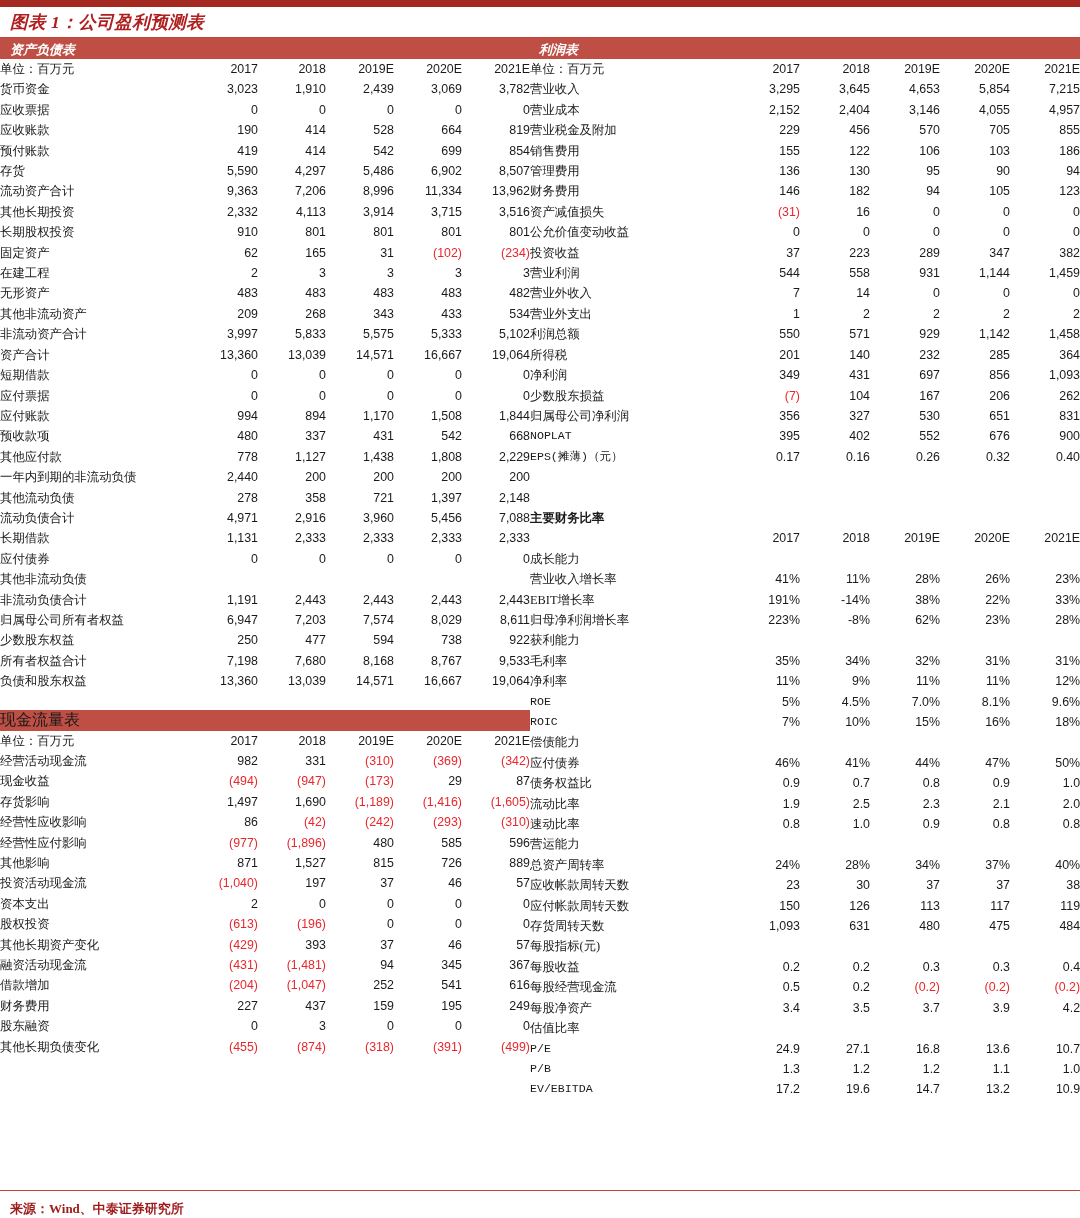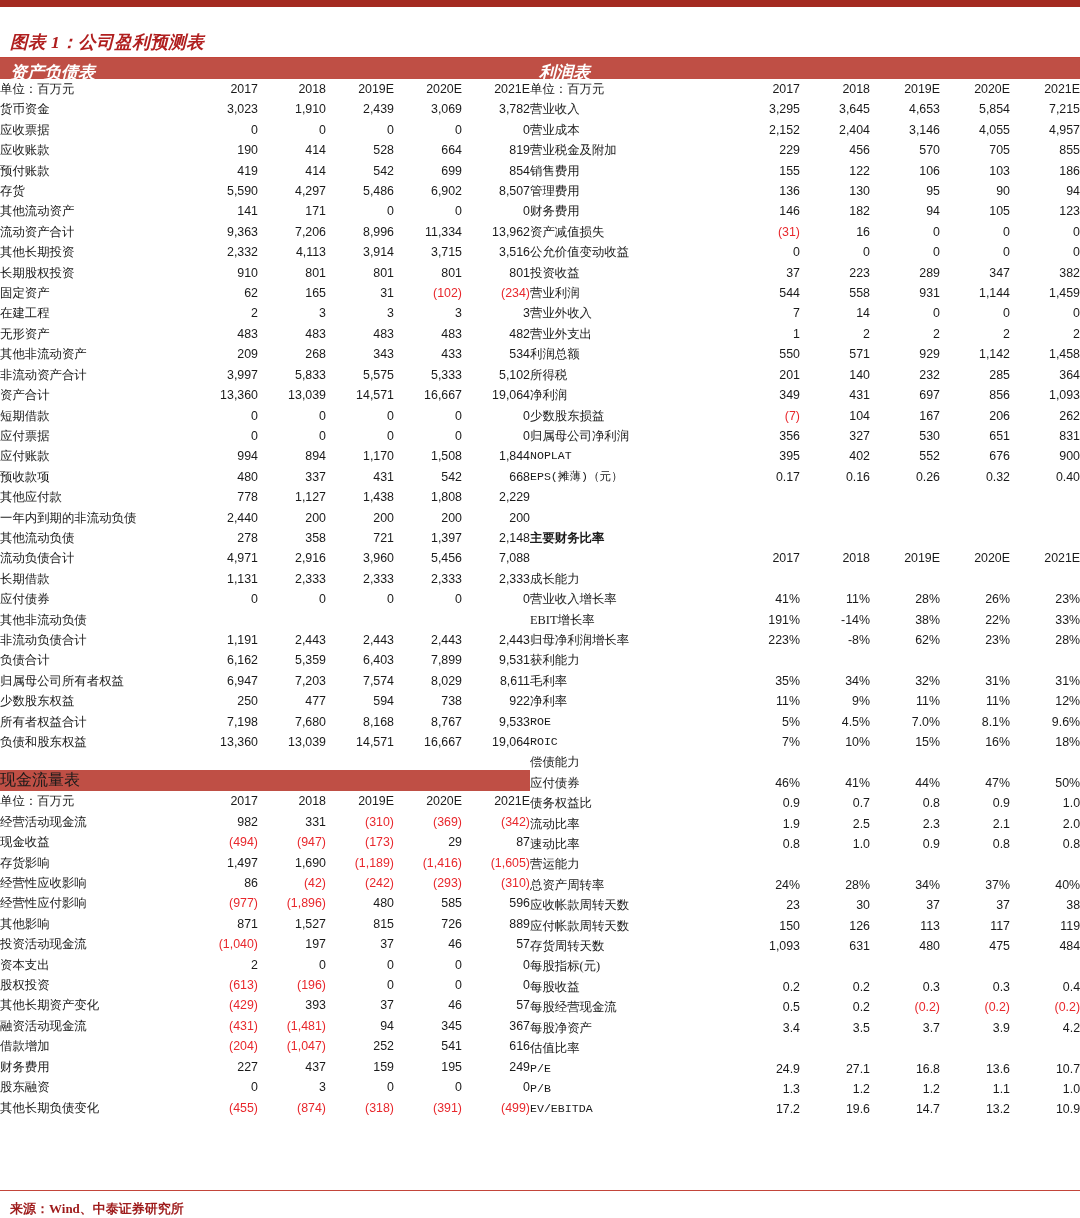--- a/index.html
+++ b/index.html
@@ -12,40 +12,39 @@
   }
   .page { position: relative; width: 1080px; height: 1218px; }
 
   
   .topbar { height: 7px; background: #a42a21; width: 100%; }
   .title-wrap {
     height: 31px;
     border-bottom: 1.5px solid #c3453a;
     display: flex; align-items: center;
     padding-left: 10px;
-    margin-top: 20px;
   }
   .title-text {
     font-family: "Liberation Serif", "DejaVu Serif", serif;
     font-weight: bold; font-style: italic;
     font-size: 17.5px; color: #b01f1f;
     letter-spacing: 0.5px;
   }
 
   
   .band {
     background: #bf4f45;
     height: 21px;
     position: relative;
   }
   .band .band-label {
     position: absolute; top: 3px;
     font-family: "Liberation Serif","DejaVu Serif",serif;
     font-weight: bold; font-style: italic;
-    font-size: 17px; color: #ffffff;
+    font-size: 13px; color: #ffffff;
   }
   .band-half { background: #bf4f45; height: 21px; width: 530px; position: relative; }
 
   
   .cols { display: flex; width: 1080px; }
   .col-left  { width: 530px; }
   .col-right { width: 550px; }
 
   table.fin { width: 100%; border-collapse: collapse; table-layout: fixed; }
   table.fin td { height: 20.4px; line-height: 20.4px; font-size: 12.4px; padding: 0; vertical-align: middle; }
@@ -158,28 +157,20 @@
             </tr>
             <tr>
               <td class="lbl pad-left">存货</td>
               <td class="num pad-right">5,590</td>
               <td class="num pad-right">4,297</td>
               <td class="num pad-right">5,486</td>
               <td class="num pad-right">6,902</td>
               <td class="num pad-right">8,507</td>
             </tr>
             <tr>
-              <td class="lbl pad-left">其他流动资产</td>
-              <td class="num pad-right">141</td>
-              <td class="num pad-right">171</td>
-              <td class="num pad-right">0</td>
-              <td class="num pad-right">0</td>
-              <td class="num pad-right">0</td>
-            </tr>
-            <tr>
               <td class="lbl pad-left">流动资产合计</td>
               <td class="num pad-right">9,363</td>
               <td class="num pad-right">7,206</td>
               <td class="num pad-right">8,996</td>
               <td class="num pad-right">11,334</td>
               <td class="num pad-right">13,962</td>
             </tr>
             <tr>
               <td class="lbl pad-left">其他长期投资</td>
               <td class="num pad-right">2,332</td>
@@ -332,28 +323,20 @@
               <td class="num pad-right"></td>
               <td class="num pad-right"></td>
             </tr>
             <tr>
               <td class="lbl pad-left">非流动负债合计</td>
               <td class="num pad-right">1,191</td>
               <td class="num pad-right">2,443</td>
               <td class="num pad-right">2,443</td>
               <td class="num pad-right">2,443</td>
               <td class="num pad-right">2,443</td>
-            </tr>
-            <tr>
-              <td class="lbl pad-left">负债合计</td>
-              <td class="num pad-right">6,162</td>
-              <td class="num pad-right">5,359</td>
-              <td class="num pad-right">6,403</td>
-              <td class="num pad-right">7,899</td>
-              <td class="num pad-right">9,531</td>
             </tr>
             <tr>
               <td class="lbl pad-left">归属母公司所有者权益</td>
               <td class="num pad-right">6,947</td>
               <td class="num pad-right">7,203</td>
               <td class="num pad-right">7,574</td>
               <td class="num pad-right">8,029</td>
               <td class="num pad-right">8,611</td>
             </tr>
             <tr>

